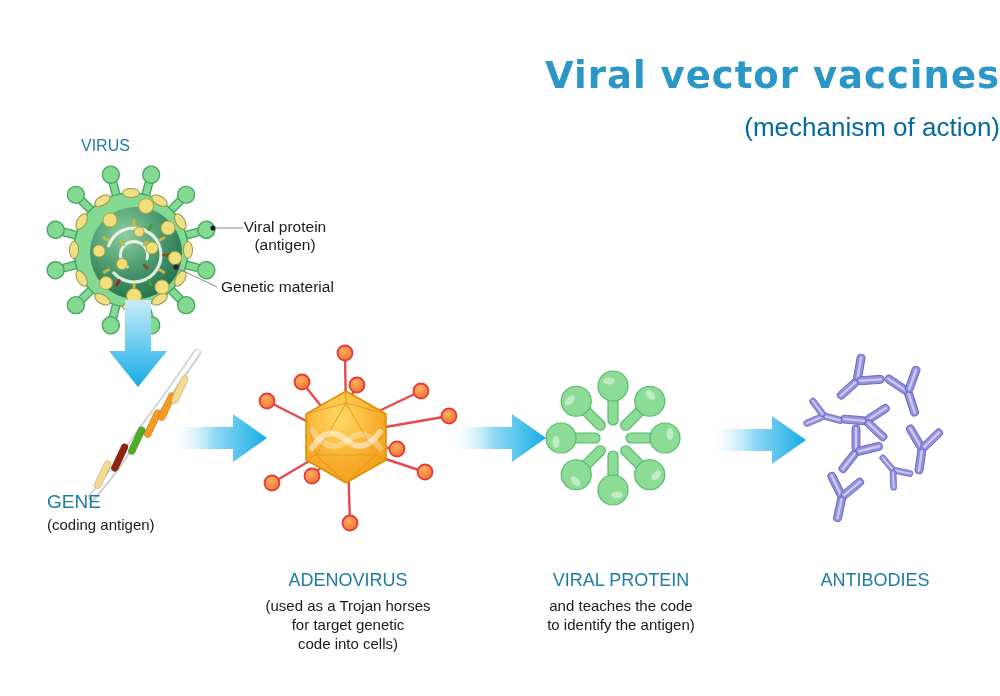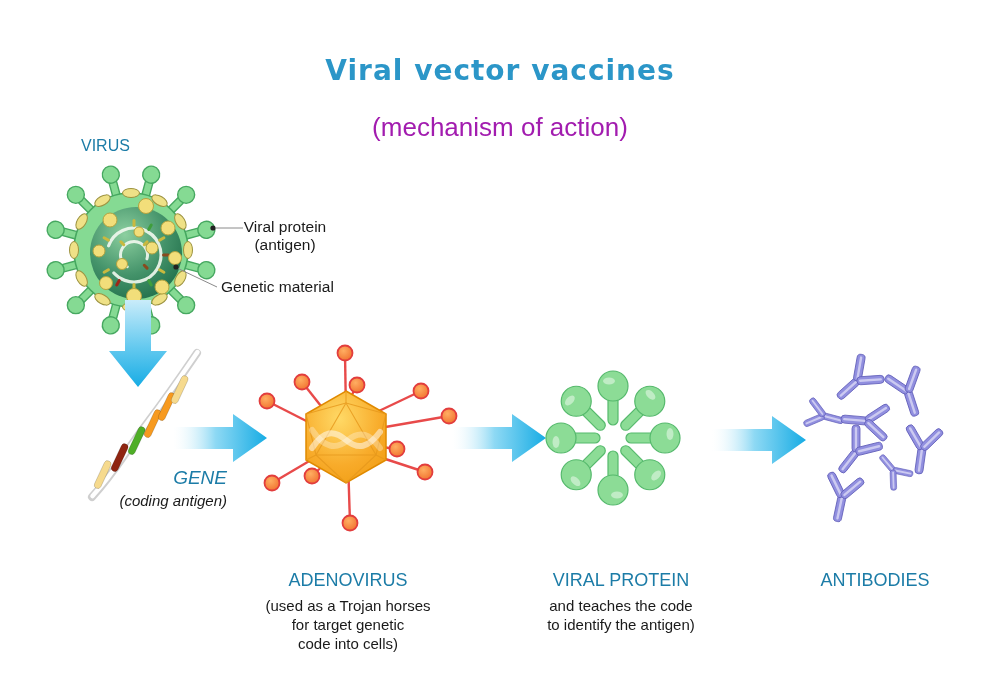--- a/index.html
+++ b/index.html
@@ -1,27 +1,27 @@
 <!DOCTYPE html>
 <html><head>
 <meta charset="utf-8">
 <style>
   html,body{margin:0;padding:0;background:#ffffff;}
   #stage{position:relative;width:1000px;height:696px;background:#ffffff;overflow:hidden;
          font-family:"Liberation Sans", sans-serif;color:#1a1a1a;}
   #art{position:absolute;left:0;top:0;}
   .abs{position:absolute;}
-  .title{left:0;top:54px;width:1000px;text-align:center;font-size:28px;font-weight:700;
+  .title{left:0;top:54px;width:1000px;text-align:right;font-size:37px;font-weight:700;
          color:#2b96c8;letter-spacing:1px;font-family:"DejaVu Sans", sans-serif;}
-  .subtitle{left:0;top:112px;width:1000px;text-align:center;font-size:26px;color:#a21caf;}
+  .subtitle{left:0;top:112px;width:1000px;text-align:right;font-size:26px;color:#0369a1;}
   .heading{color:#1c7ca7;}
   .virus-label{left:81px;top:137px;width:110px;text-align:left;font-size:16px;}
   .ann-protein{left:233px;top:218px;width:104px;text-align:center;font-size:15.5px;line-height:18px;}
   .ann-genetic{left:221px;top:278px;width:120px;font-size:15.5px;}
-  .gene-cap{left:47px;top:467px;width:180px;text-align:right;font-style:italic;}
+  .gene-cap{left:47px;top:491px;width:180px;text-align:left;}
   .gene-cap .cap-title{font-size:19px;}
   .gene-cap .cap-desc{font-size:15px;margin-top:2px;}
   .caption{top:570px;width:230px;text-align:center;}
   .cap-title{font-size:18px;}
   .cap-desc{font-size:15px;line-height:19px;margin-top:5px;}
   .cap-desc span{display:block;}
 </style>
 </head>
 <body>
 

